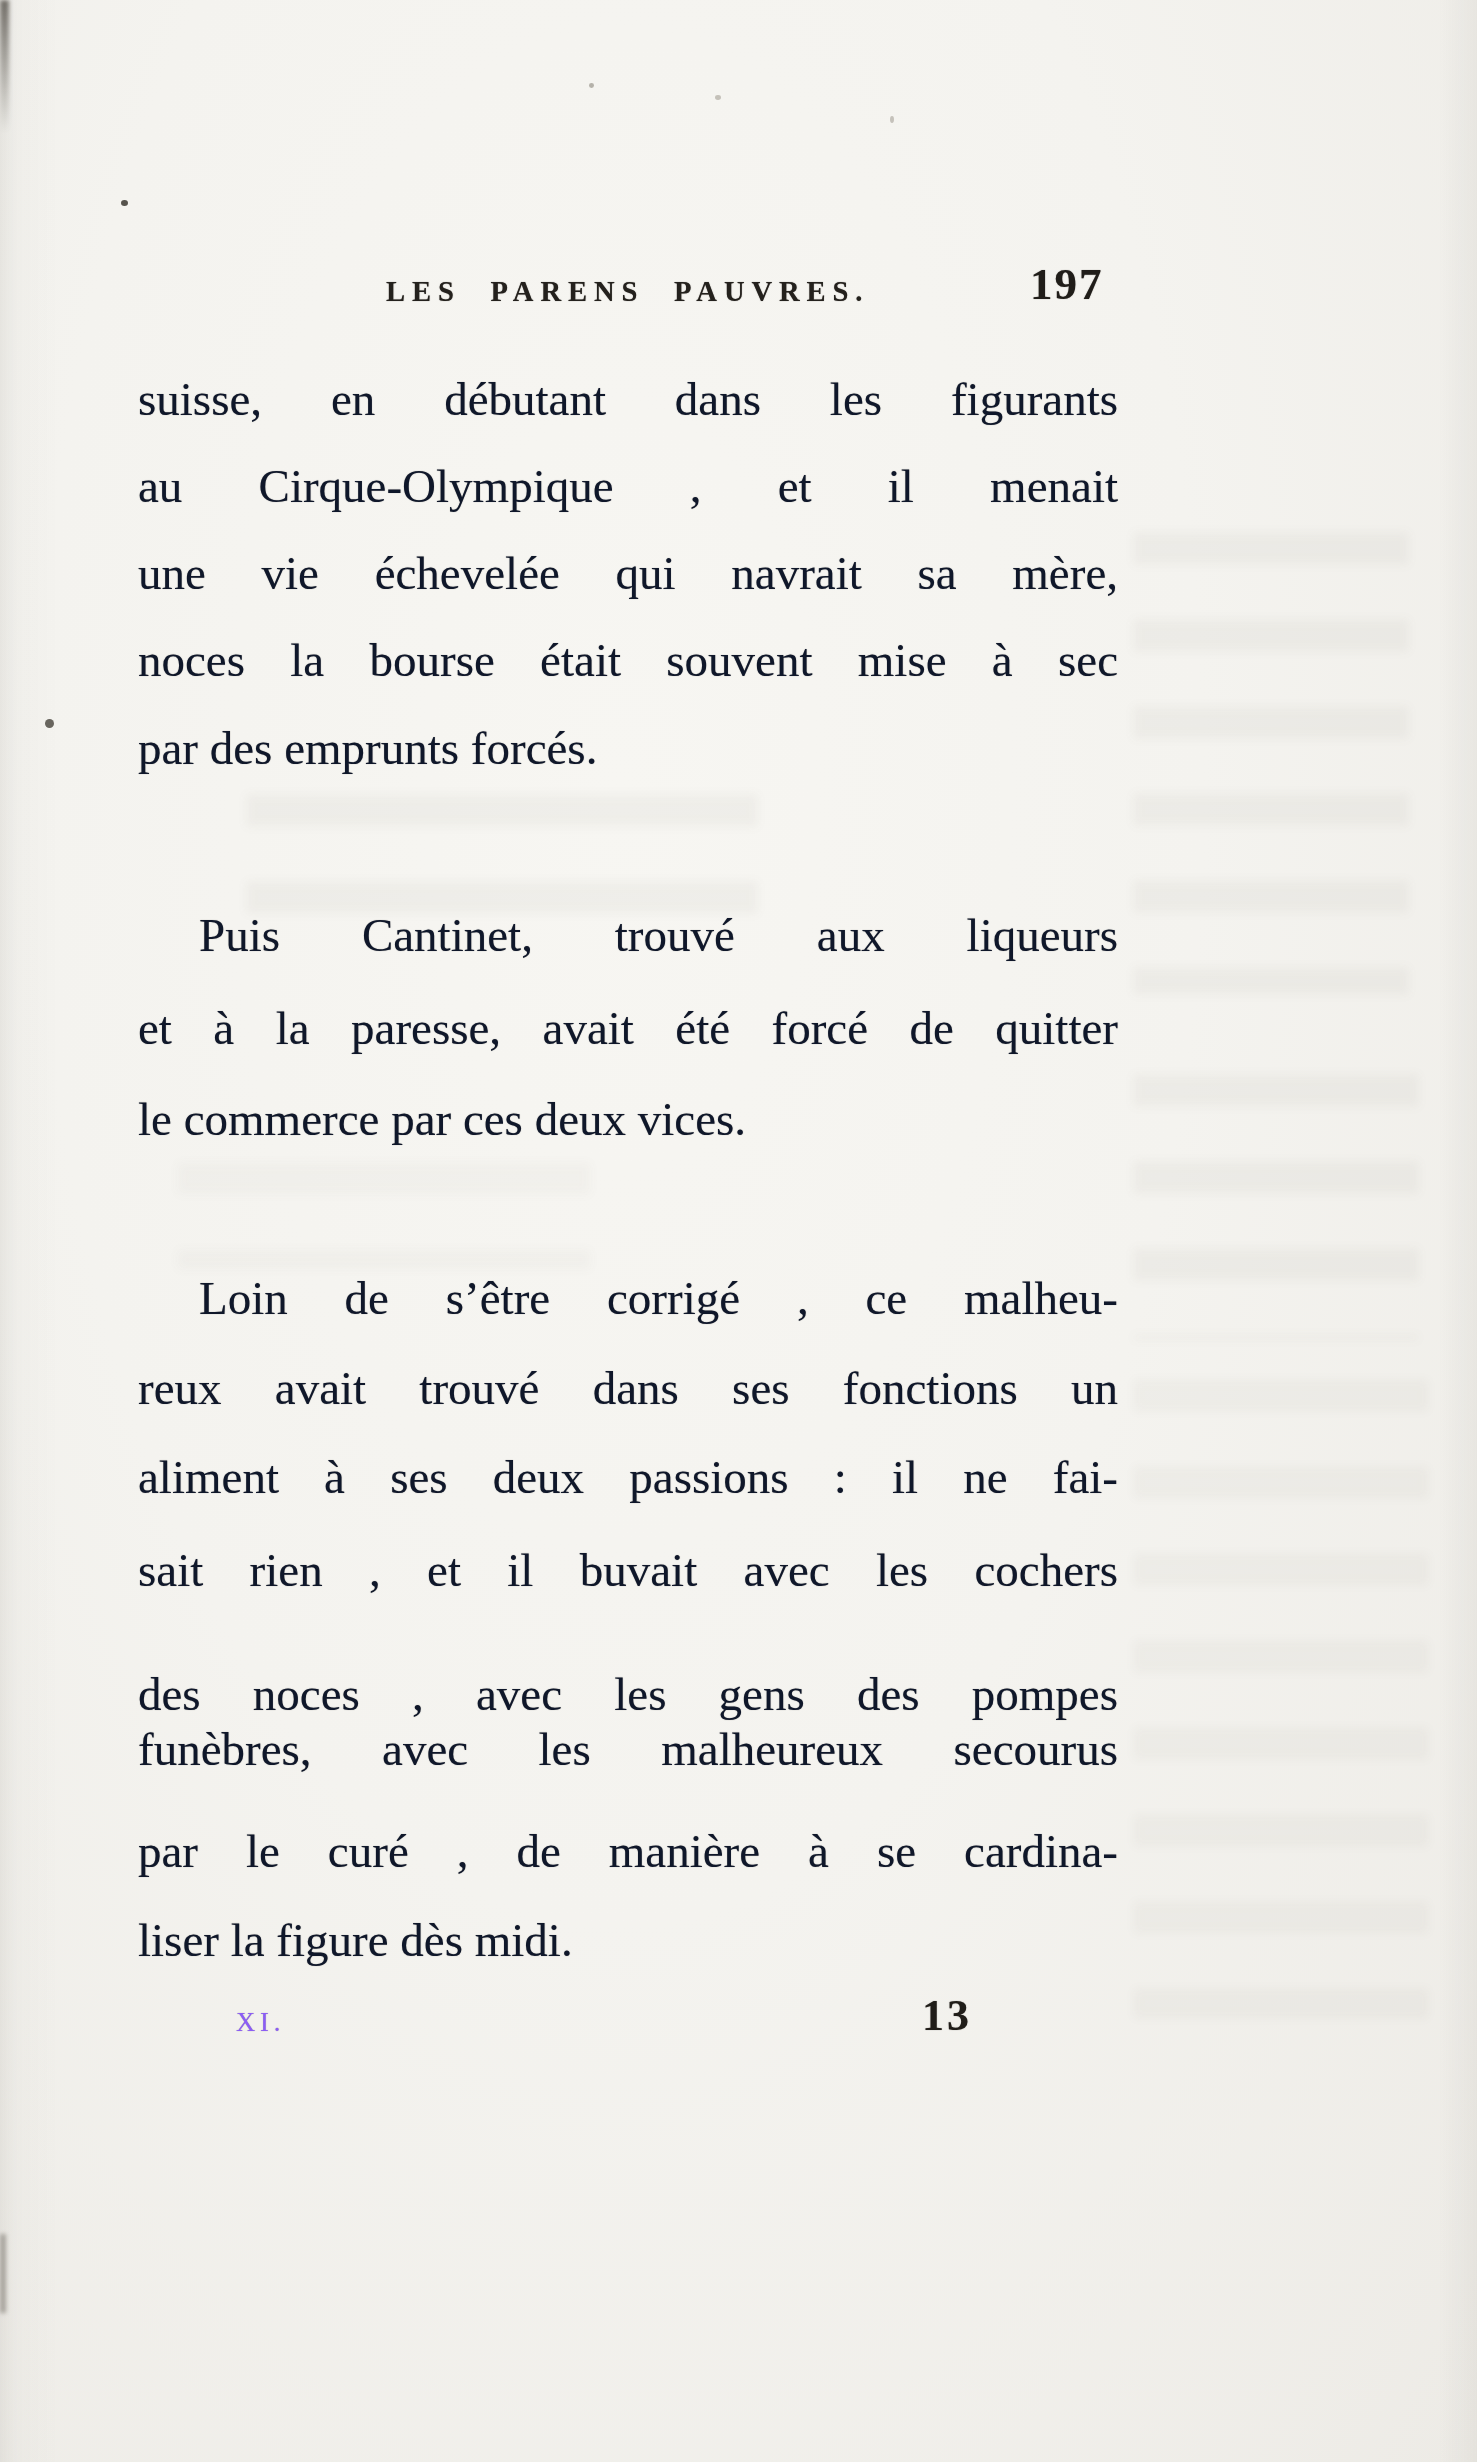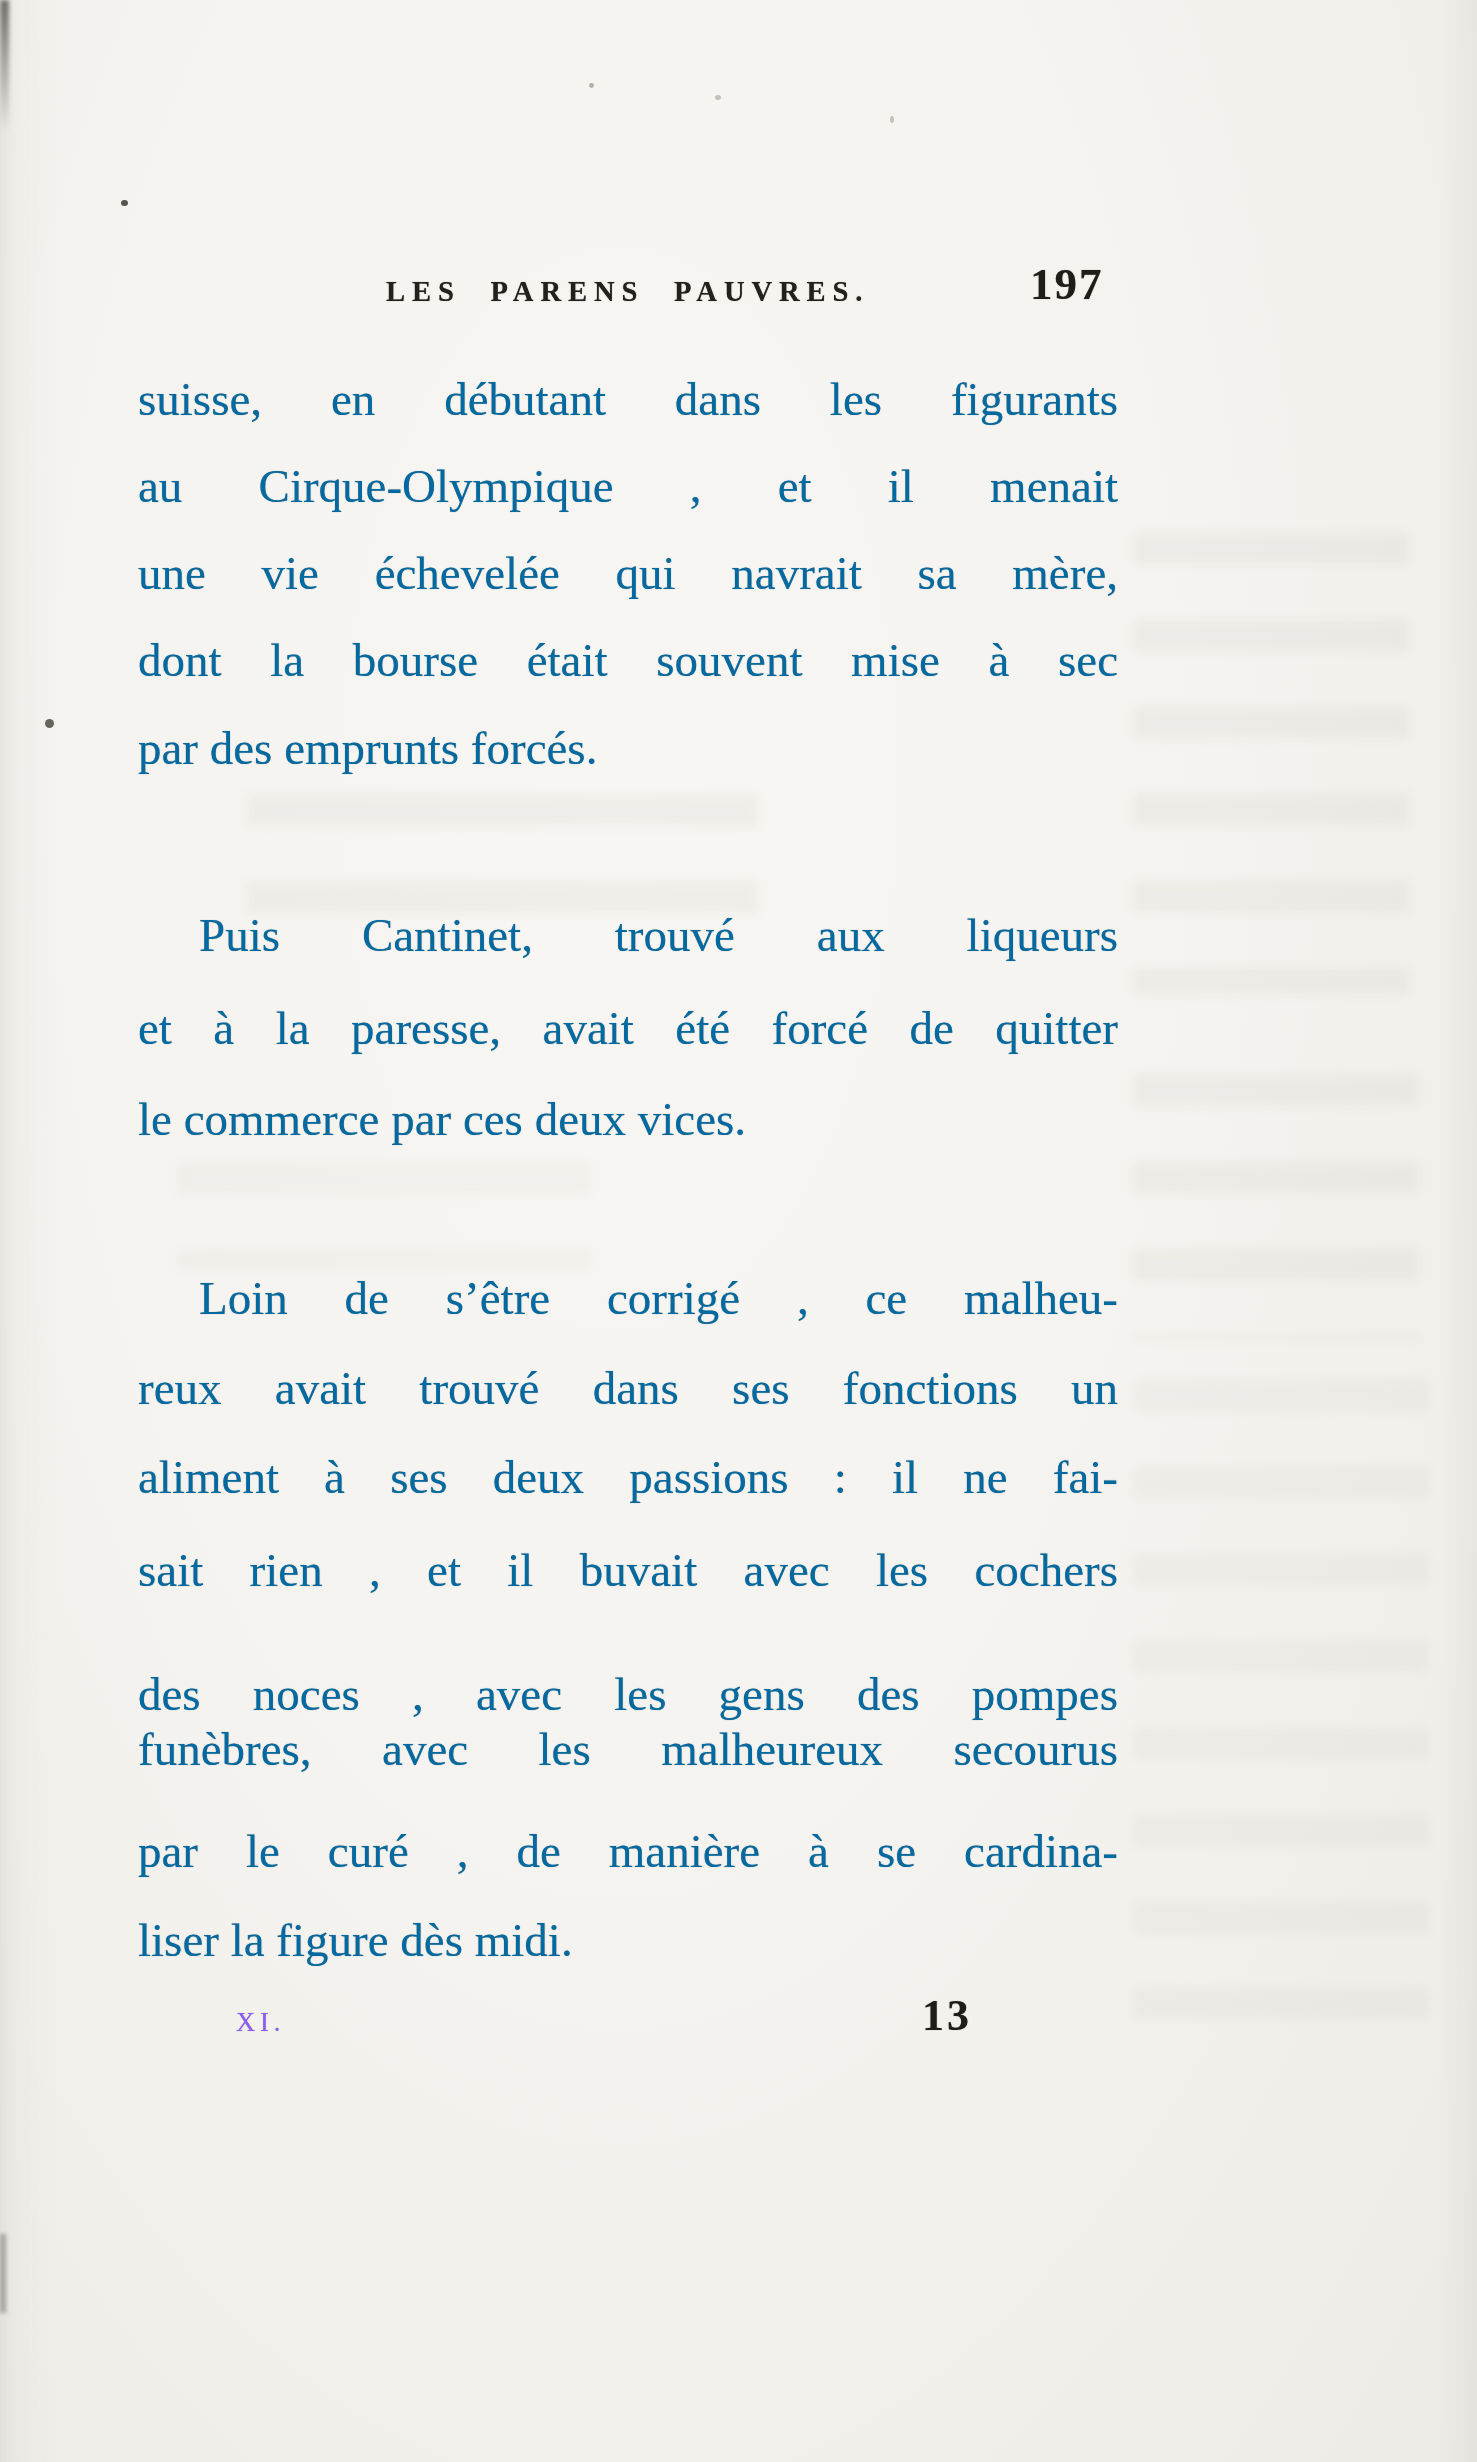--- a/index.html
+++ b/index.html
@@ -21,21 +21,21 @@
   }
   .page-number{
     position:absolute;left:1030px;top:254px;height:61px;line-height:61px;
     font-size:45px;font-weight:bold;color:#201d19;letter-spacing:2px;
     text-shadow:0 0 1px rgba(35,30,25,.5);
   }
 
   
   .line{
     position:absolute;left:138px;width:980px;height:69px;line-height:69px;
-    font-size:47px;color:#0369a1;white-space:nowrap;
+    font-size:47px;color:#0f172a;white-space:nowrap;
     text-shadow:0 0 1px rgba(40,35,28,.45);
   }
   .just{white-space:normal;text-align:justify;text-align-last:justify;}
   .indent{text-indent:61px;}
 
   
   .signature{
     position:absolute;left:236px;top:1996px;height:53px;line-height:53px;
     font-size:26.6px;letter-spacing:4.9px;color:#8b5cf6;
     text-shadow:0 0 1px rgba(40,35,28,.4);
@@ -78,21 +78,21 @@
 
   <header>
     <span class="running-title">LES PARENS PAUVRES.</span>
     <span class="page-number">197</span>
   </header>
 
   <main>
     <div class="line just" style="top:365px;">suisse, en débutant dans les figurants</div>
     <div class="line just" style="top:452px;">au Cirque-Olympique , et il menait</div>
     <div class="line just" style="top:539px;">une vie échevelée qui navrait sa mère,</div>
-    <div class="line just" style="top:626px;">dont la bourse était souvent mise à sec</div>
+    <div class="line just" style="top:626px;">noces la bourse était souvent mise à sec</div>
     <div class="line" style="top:714px;">par des emprunts forcés.</div>
 
     <div class="line just indent" style="top:901px;">Puis Cantinet, trouvé aux liqueurs</div>
     <div class="line just" style="top:994px;">et à la paresse, avait été forcé de quitter</div>
     <div class="line" style="top:1085px;">le commerce par ces deux vices.</div>
 
     <div class="line just indent" style="top:1264px;">Loin de s’être corrigé , ce malheu-</div>
     <div class="line just" style="top:1354px;">reux avait trouvé dans ses fonctions un</div>
     <div class="line just" style="top:1443px;">aliment à  ses deux passions : il ne fai-</div>
     <div class="line just" style="top:1536px;">sait rien , et il buvait avec les cochers</div>

